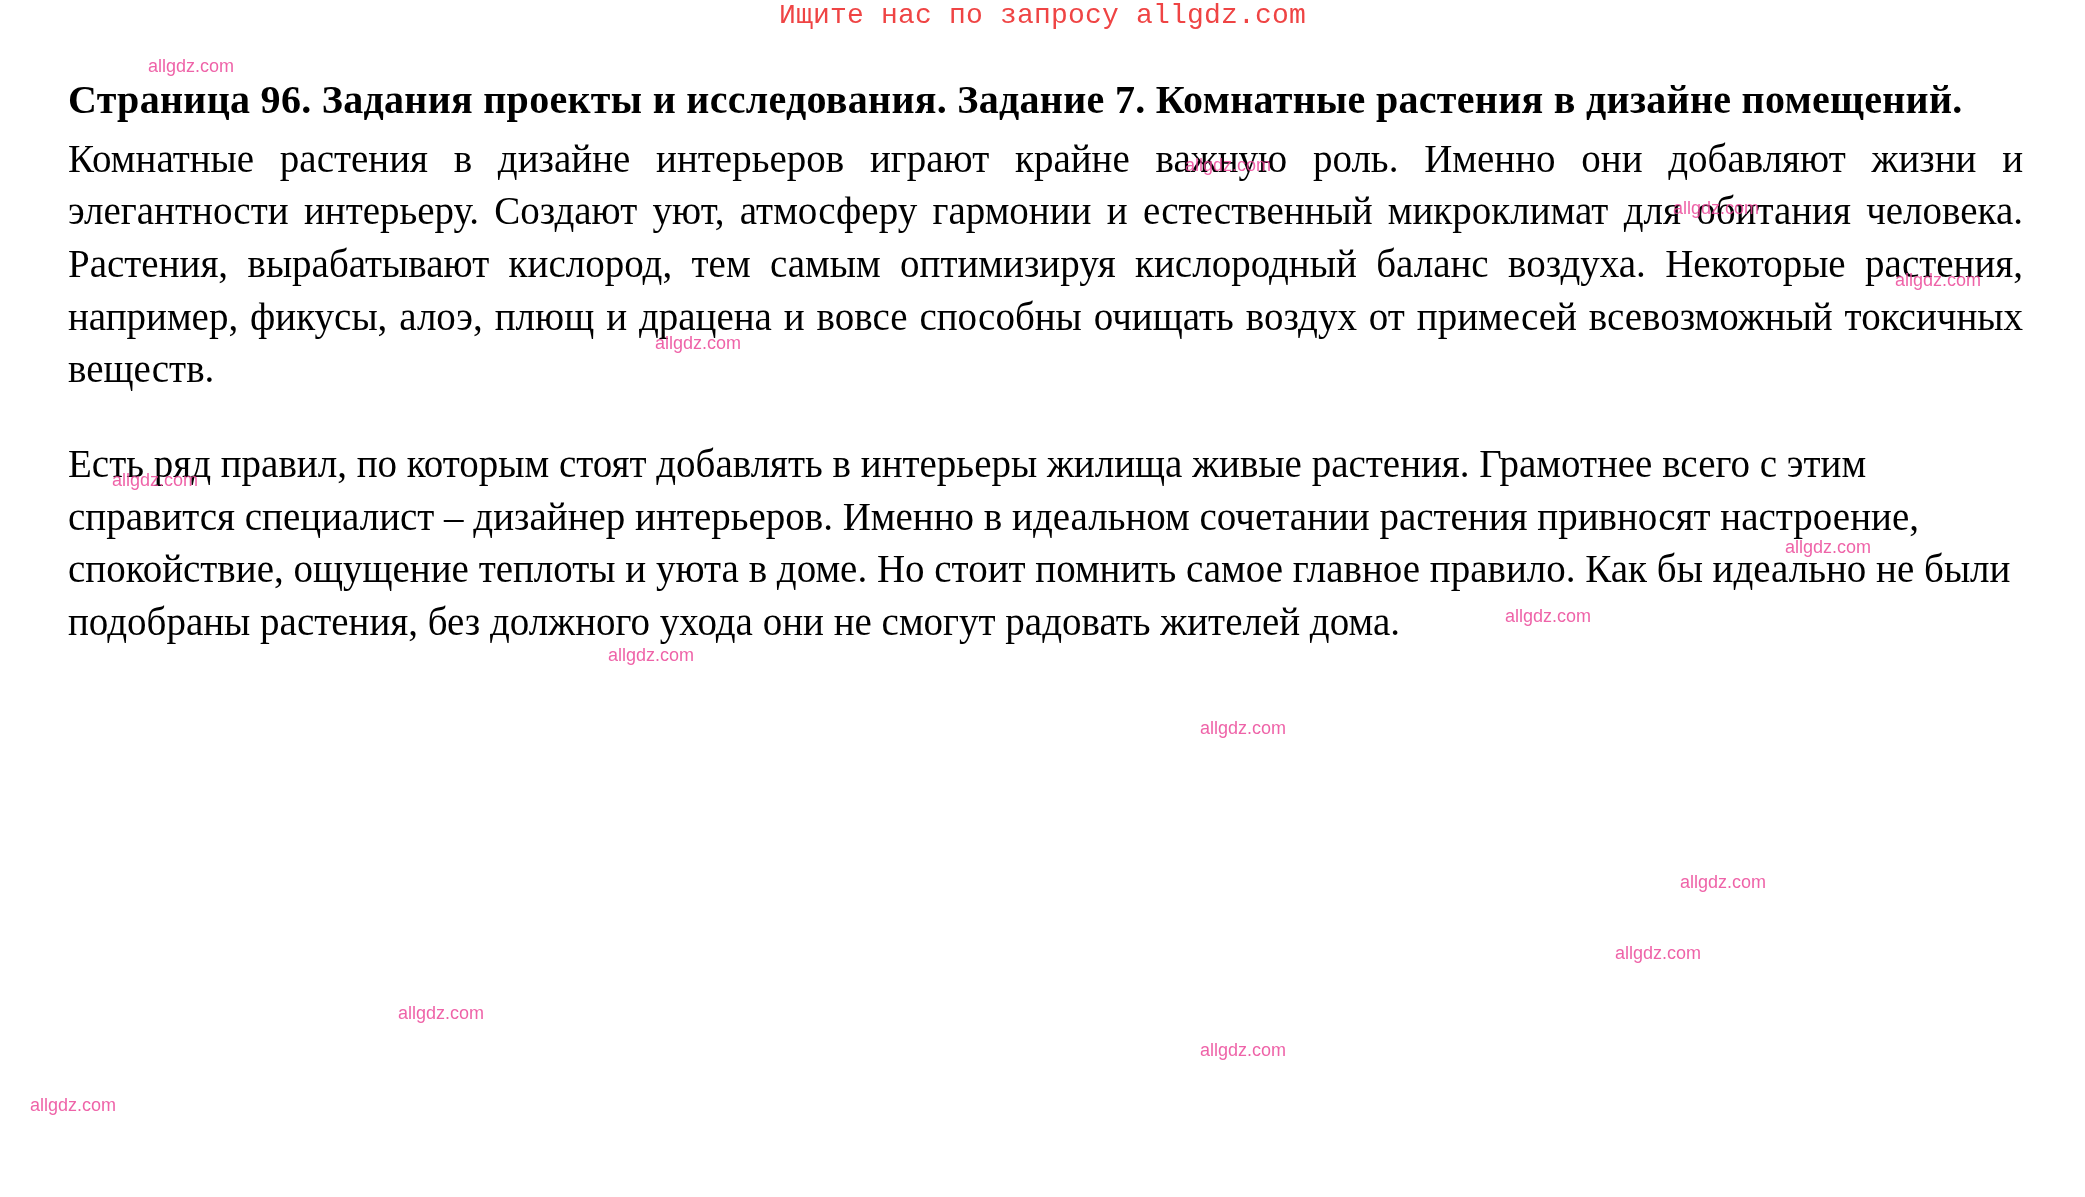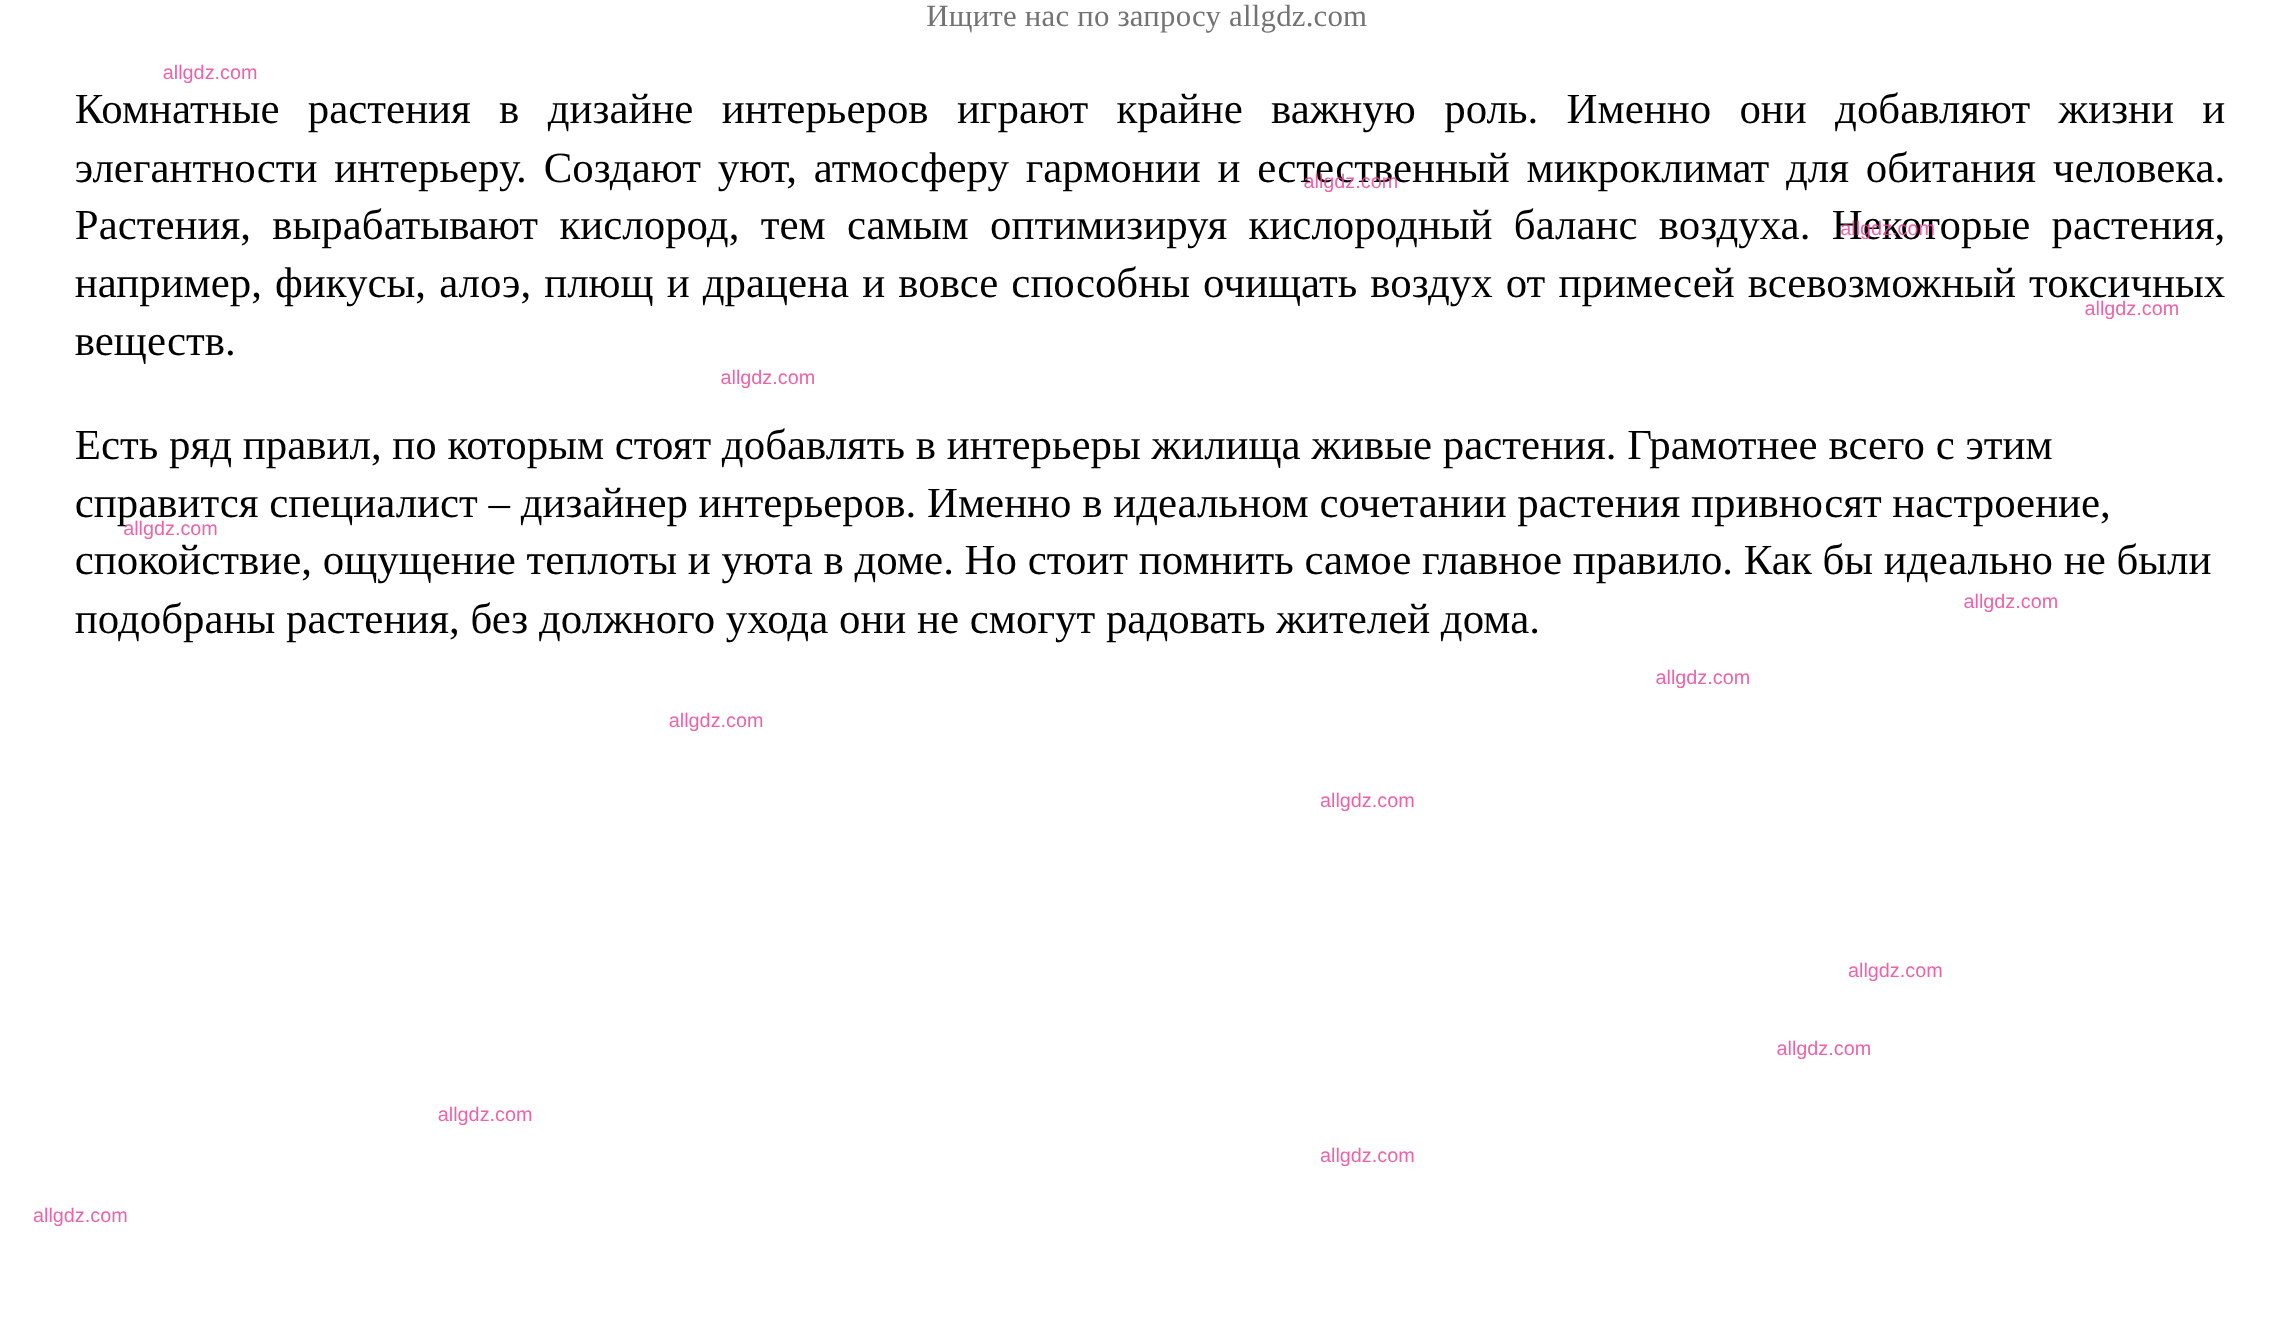--- a/index.html
+++ b/index.html
@@ -18,22 +18,22 @@
     position: relative;
     width: 2085px;
     height: 1197px;
   }
   .top-banner {
     position: absolute;
     top: 0px;
     left: 0;
     width: 100%;
     text-align: center;
-    color: #737373;
-    font-family: Liberation Serif, serif;
+    color: #ef4444;
+    font-family: Liberation Mono, monospace;
     font-size: 28px;
     letter-spacing: 0.2px;
   }
   .content {
     position: absolute;
     left: 68px;
     top: 74px;
     width: 1955px;
   }
   .doc-title {
@@ -85,20 +85,21 @@
   }
 </style>
 </head>
 <body>
 
 <div class="page">
 
   <div class="top-banner">Ищите нас по запросу allgdz.com</div>
 
   <div class="content">
+    <h1 class="doc-title">Страница 96. Задания проекты и исследования. Задание 7. Комнатные растения в дизайне помещений.</h1>
     <p class="para para-justify-all">Комнатные растения в дизайне интерьеров играют крайне важную роль. Именно они добавляют жизни и элегантности интерьеру. Создают уют, атмосферу гармонии и естественный микроклимат для обитания человека. Растения, вырабатывают кислород, тем самым оптимизируя кислородный баланс воздуха. Некоторые растения, например, фикусы, алоэ, плющ и драцена и вовсе способны очищать воздух от примесей всевозможный токсичных веществ.</p>
     <p class="para last-left">Есть ряд правил, по которым стоят добавлять в интерьеры жилища живые растения. Грамотнее всего с этим справится специалист – дизайнер интерьеров. Именно в идеальном сочетании растения привносят настроение, спокойствие, ощущение теплоты и уюта в доме. Но стоит помнить самое главное правило. Как бы идеально не были подобраны растения, без должного ухода они не смогут радовать жителей дома.</p>
   </div>
 
 
   <div id="watermark-layer">
       <div class="wm" style="left: 148px; top: 56px;">allgdz.com</div>
       <div class="wm" style="left: 1185px; top: 155px;">allgdz.com</div>
       <div class="wm" style="left: 1673px; top: 198px;">allgdz.com</div>
       <div class="wm" style="left: 1895px; top: 270px;">allgdz.com</div>

